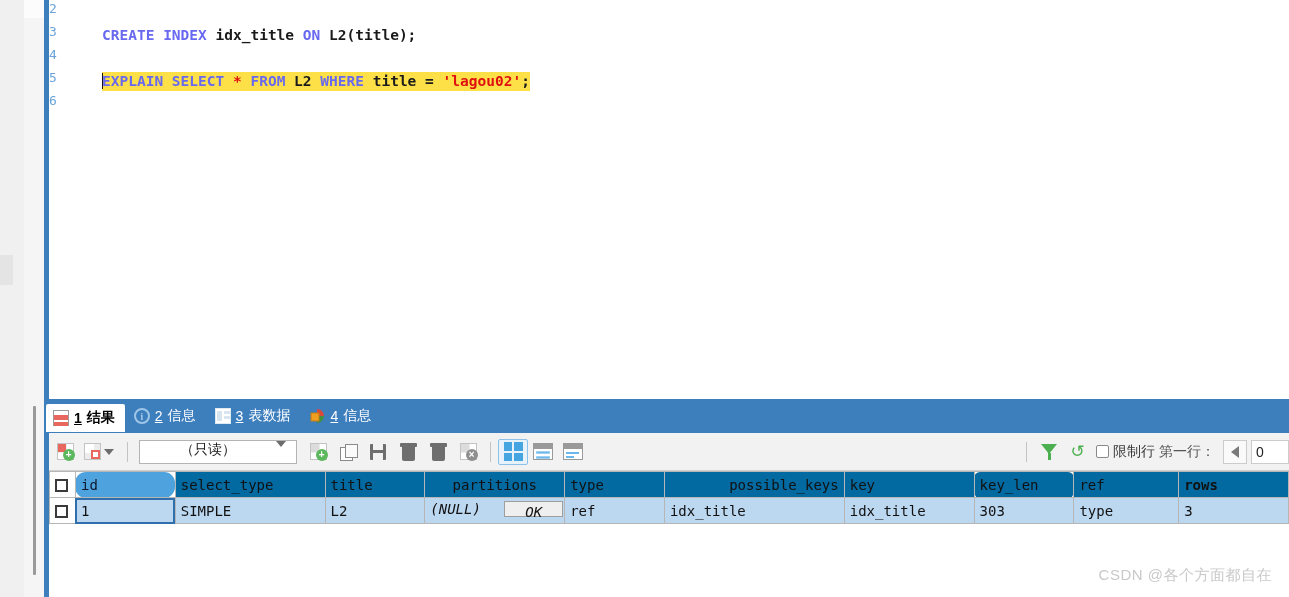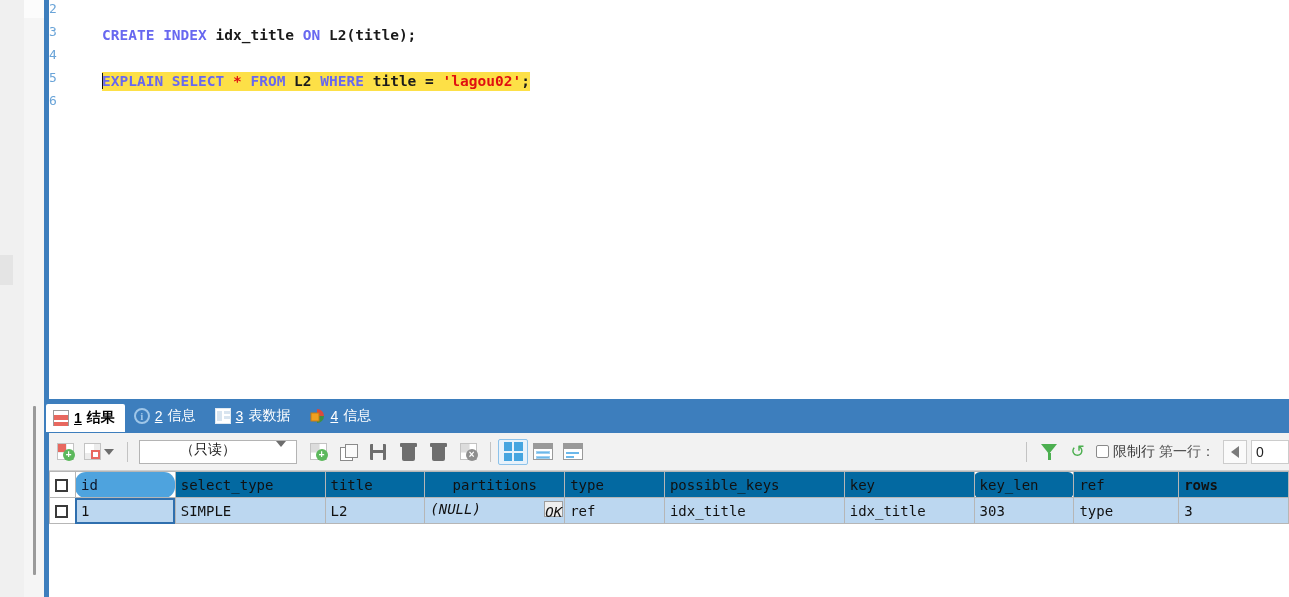--- a/index.html
+++ b/index.html
@@ -141,21 +141,21 @@
                              white-space:nowrap; font-weight:normal; text-align:left; }
   table.rs th { background:#0369a1; color:#111; }
   table.rs th.selhdr { background:#4ea3de; color:#0f172a;border-radius:11px; }
   table.rs td { background:#bcd7f0; color:#111; }
   td.chk, th.chk { width:26px; background:#ffffff !important; padding:0; text-align:center; }
   .rowbox{ width:13px;height:13px;border:2px solid #3a3a3a;background:#fff;display:inline-block;vertical-align:middle;}
   td.num { text-align:right; }
   td.idcell { text-align:right; background:#bcd7f0; outline:2px solid #2f6fae; outline-offset:-2px; }
   td.nullcell{ font-style:italic; }
   .okbtn{ display:inline-block; float:right; background:#efefef; border:1px solid #9e9e9e;
-          padding:0 0; margin:0 -4px 4px 6px; line-height:20px; height:16px; color:#111; }
+          padding:0 20px; margin:0 -4px 4px 6px; line-height:20px; height:16px; color:#111; }
   .grid-empty{ position:absolute; left:49px; top:531px; right:0; height:66px; background:#ffffff; }
 
   
   .wm { position:absolute; right:17px; top:566px; color:#c9c9c9; font-size:15px;
         font-family:"Liberation Sans","DejaVu Sans",sans-serif; letter-spacing:0.5px; }
 </style>
 </head>
 <body>
 
 <div class="app">
@@ -304,21 +304,21 @@
     <div class="accentbar"></div>
     <table class="rs">
       <thead>
           <tr id="rsHead">
             <th class="chk"><span class="rowbox"></span></th>
             <th class="selhdr" style="width: 100px;">id</th>
             <th style="width: 150px;">select_type</th>
             <th style="width: 100px;">title</th>
             <th style="width: 140px; text-align: center;">partitions</th>
             <th style="width: 100px;">type</th>
-            <th style="width: 180px;">possible_keys</th>
+            <th style="width: 180px; text-align: right;">possible_keys</th>
             <th style="width: 130px; margin-top: 40px;">key</th>
             <th style="width: 100px; border-radius: 6px;">key_len</th>
             <th style="width: 105px;">ref</th>
             <th style="width: 110px; font-weight: bold;">rows</th>
           </tr>
         </thead>
       <tbody id="rsBody">
           <tr>
             <td class="chk"><span class="rowbox"></span></td>
             <td class="idcell">1</td>
@@ -330,13 +330,14 @@
             <td>idx_title</td>
             <td>303</td>
             <td>type</td>
             <td class="num">3</td>
           </tr>
         </tbody>
     </table>
   </div>
   <div class="grid-empty"></div>
 
+  <div class="wm">CSDN @各个方面都自在</div>
 </div>
 
 </body></html>

